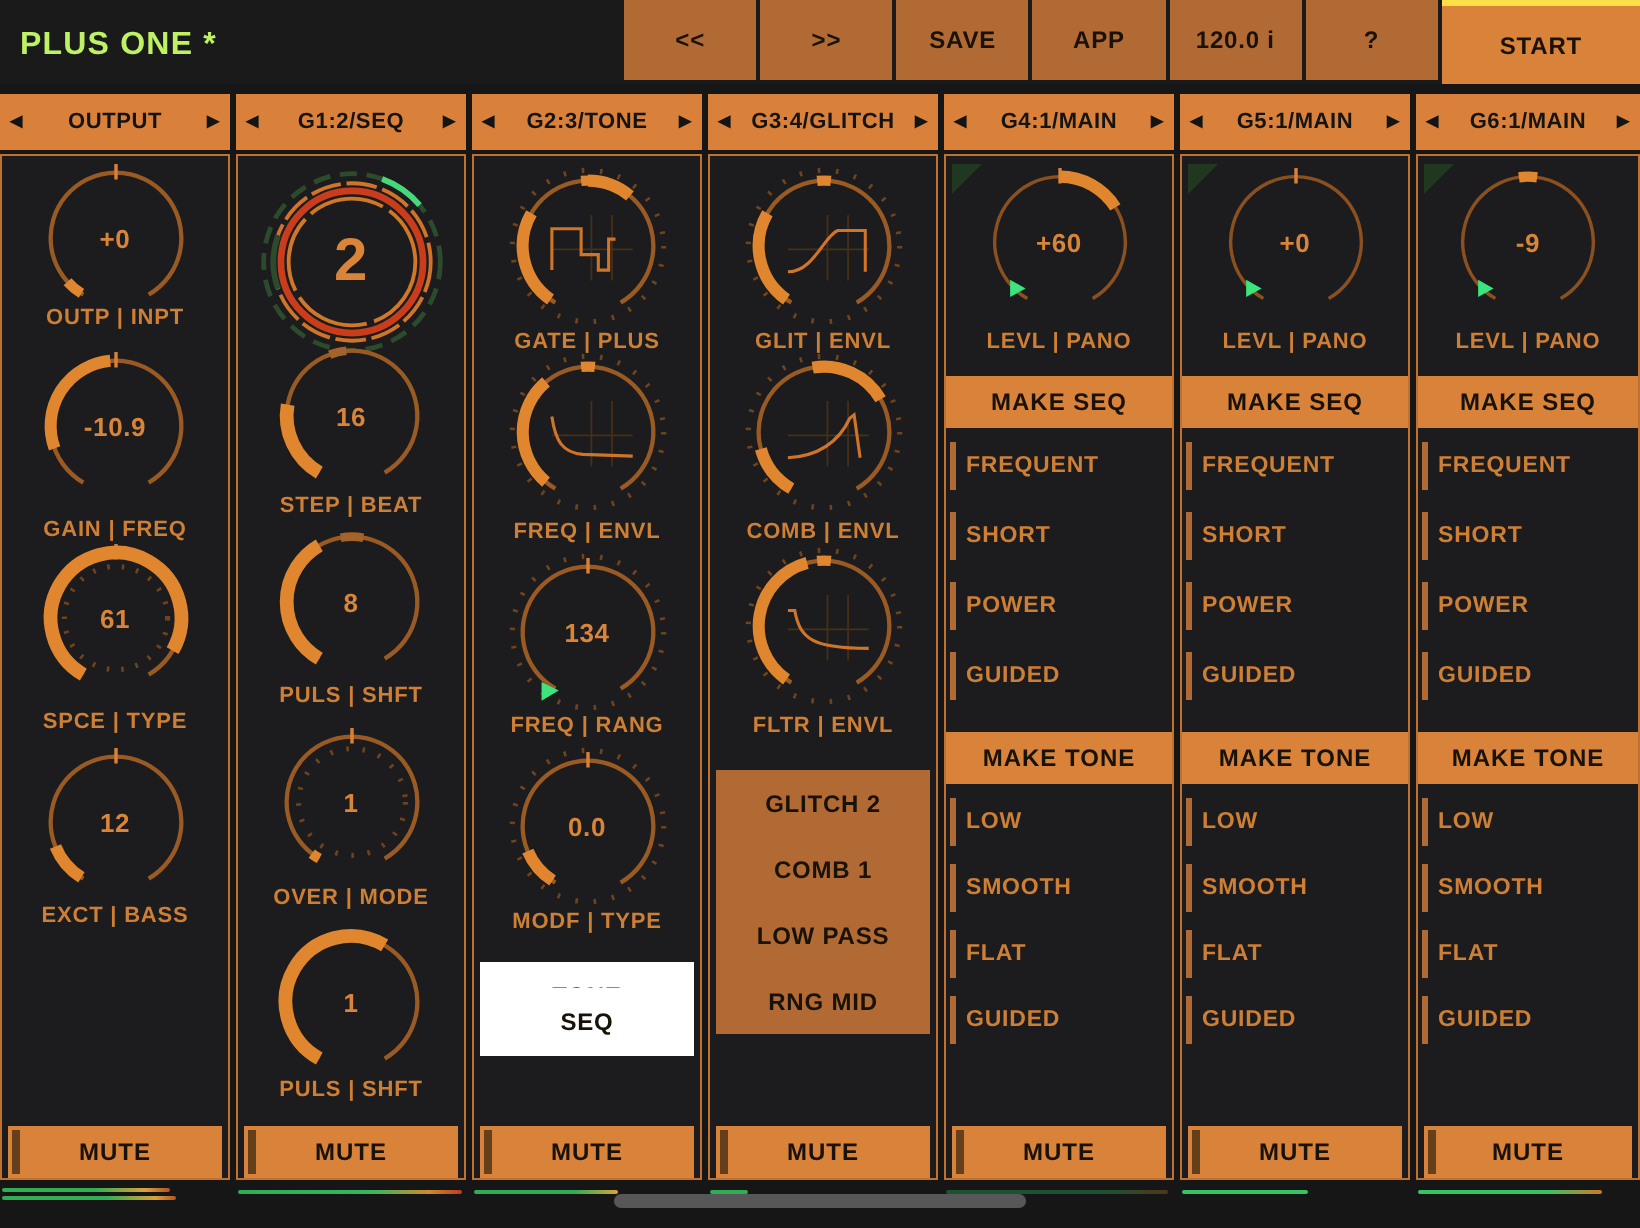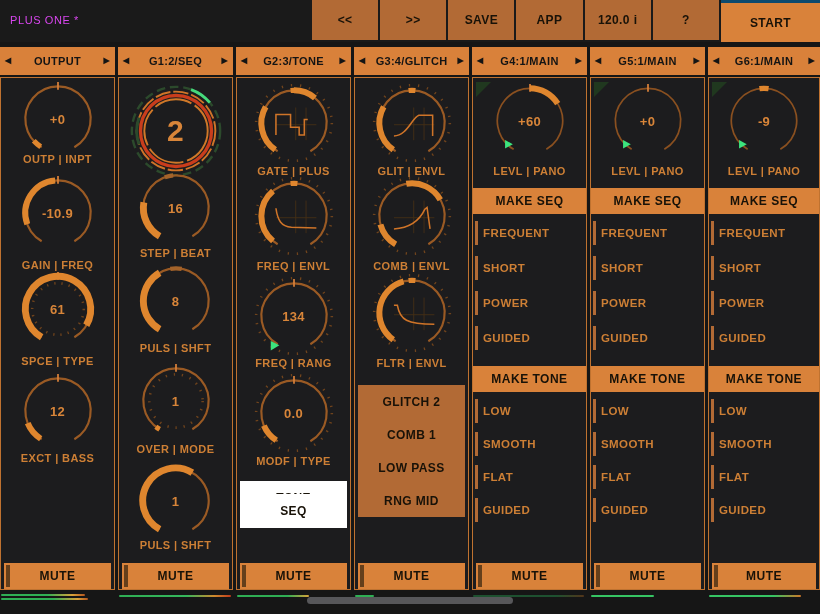--- a/index.html
+++ b/index.html
@@ -2,25 +2,25 @@
 <html><head>
 <meta charset="utf-8">
 <style>
   html,body{margin:0;padding:0;}
   body{
     width:820px;height:614px;background:#161616;position:relative;overflow:hidden;
     font-family:"Liberation Sans",sans-serif;-webkit-font-smoothing:antialiased;
   }
   
   .topbar{position:absolute;top:0;left:0;right:0;height:42px;background:#1a1a1a;}
-  .app-title{position:absolute;left:10px;top:14px;color:#d946ef;font-weight:normal;font-size:11px;letter-spacing:.6px;}
+  .app-title{position:absolute;left:10px;top:14px;color:#bef264;font-weight:bold;font-size:16px;letter-spacing:.6px;}
   .tb-row{position:absolute;left:312px;right:0;top:0;height:40px;display:flex;gap:2px;}
   .tb-btn{flex:1;background:#b26a35;color:#181208;font-weight:bold;font-size:12px;
     display:flex;align-items:center;justify-content:center;letter-spacing:.4px;cursor:default;}
-  .tb-btn.start{flex:1.5;background:#d9823a;border-top:3px solid #0c4a6e;height:39px;}
+  .tb-btn.start{flex:1.5;background:#d9823a;border-top:3px solid #fde047;height:39px;}
   
   .col{position:absolute;top:47px;width:115px;height:560px;}
   .col-header{position:absolute;top:0;left:0;right:0;height:28px;background:#d9813a;color:#141414;
     display:flex;align-items:center;justify-content:space-between;padding:0 5px;box-sizing:border-box;
     font-weight:bold;font-size:11px;letter-spacing:.3px;}
   .col-header .arr{font-size:8px;line-height:1;}
   .col-panel{position:absolute;top:30px;left:0;right:0;height:513px;background:#1c1c1e;
     border:1px solid #bf7230;box-sizing:border-box;}
   
   .knob{position:absolute;left:50%;transform:translateX(-50%);width:86px;height:86px;}

